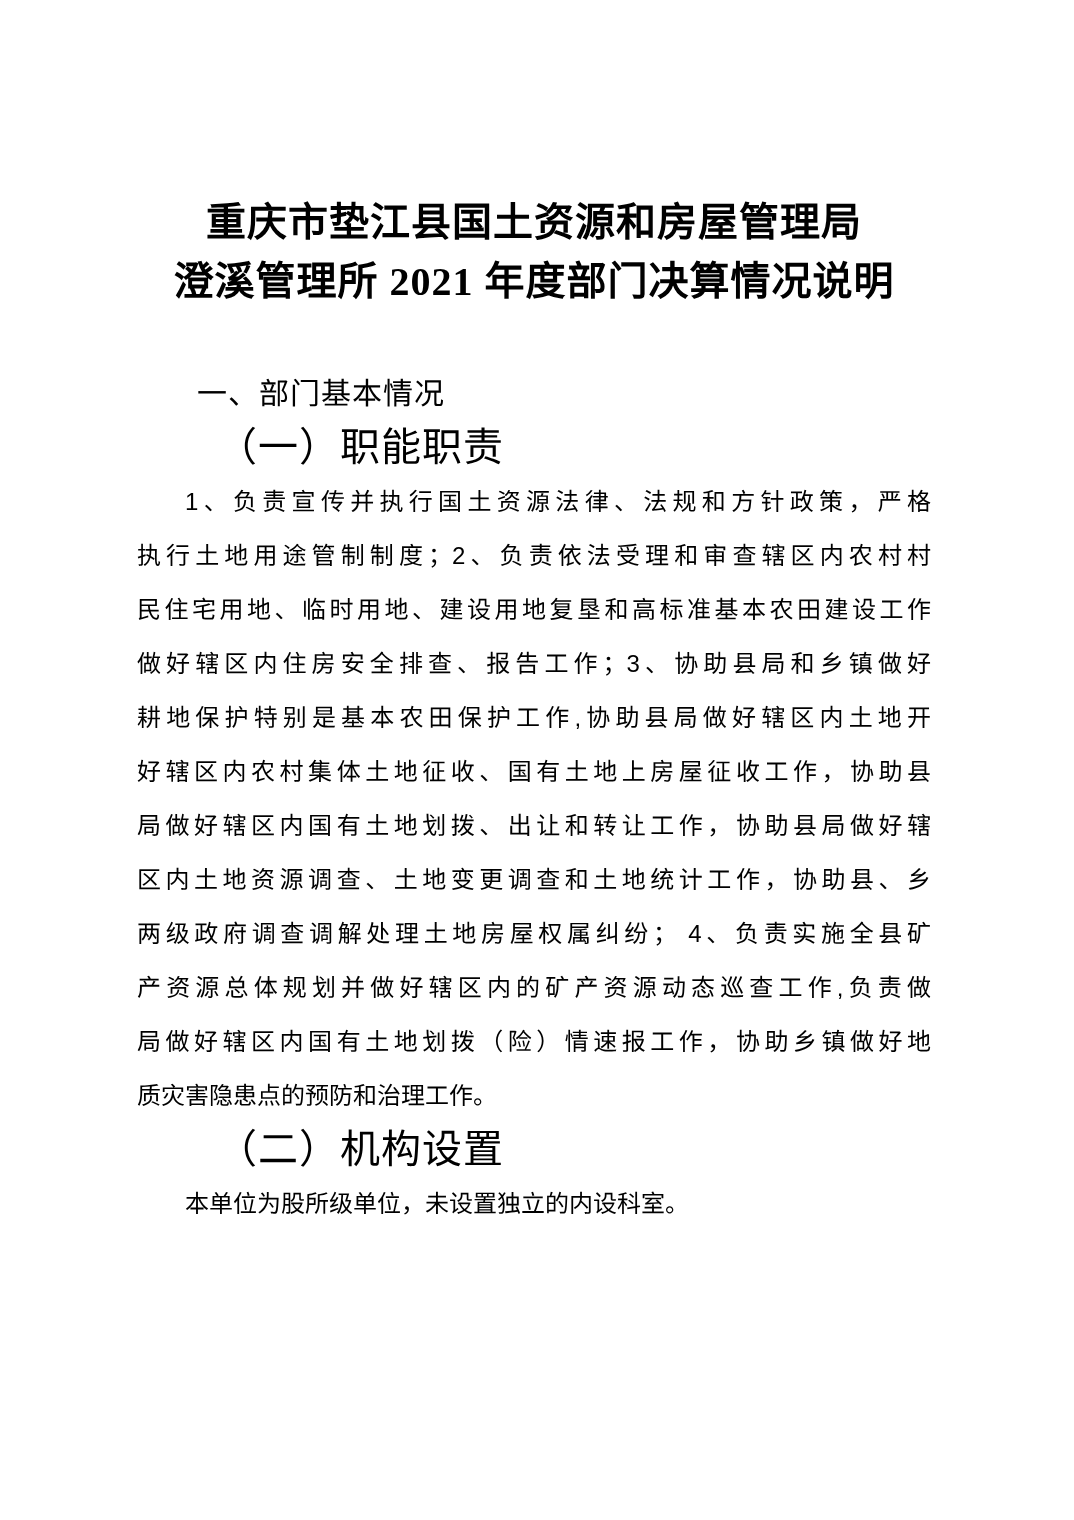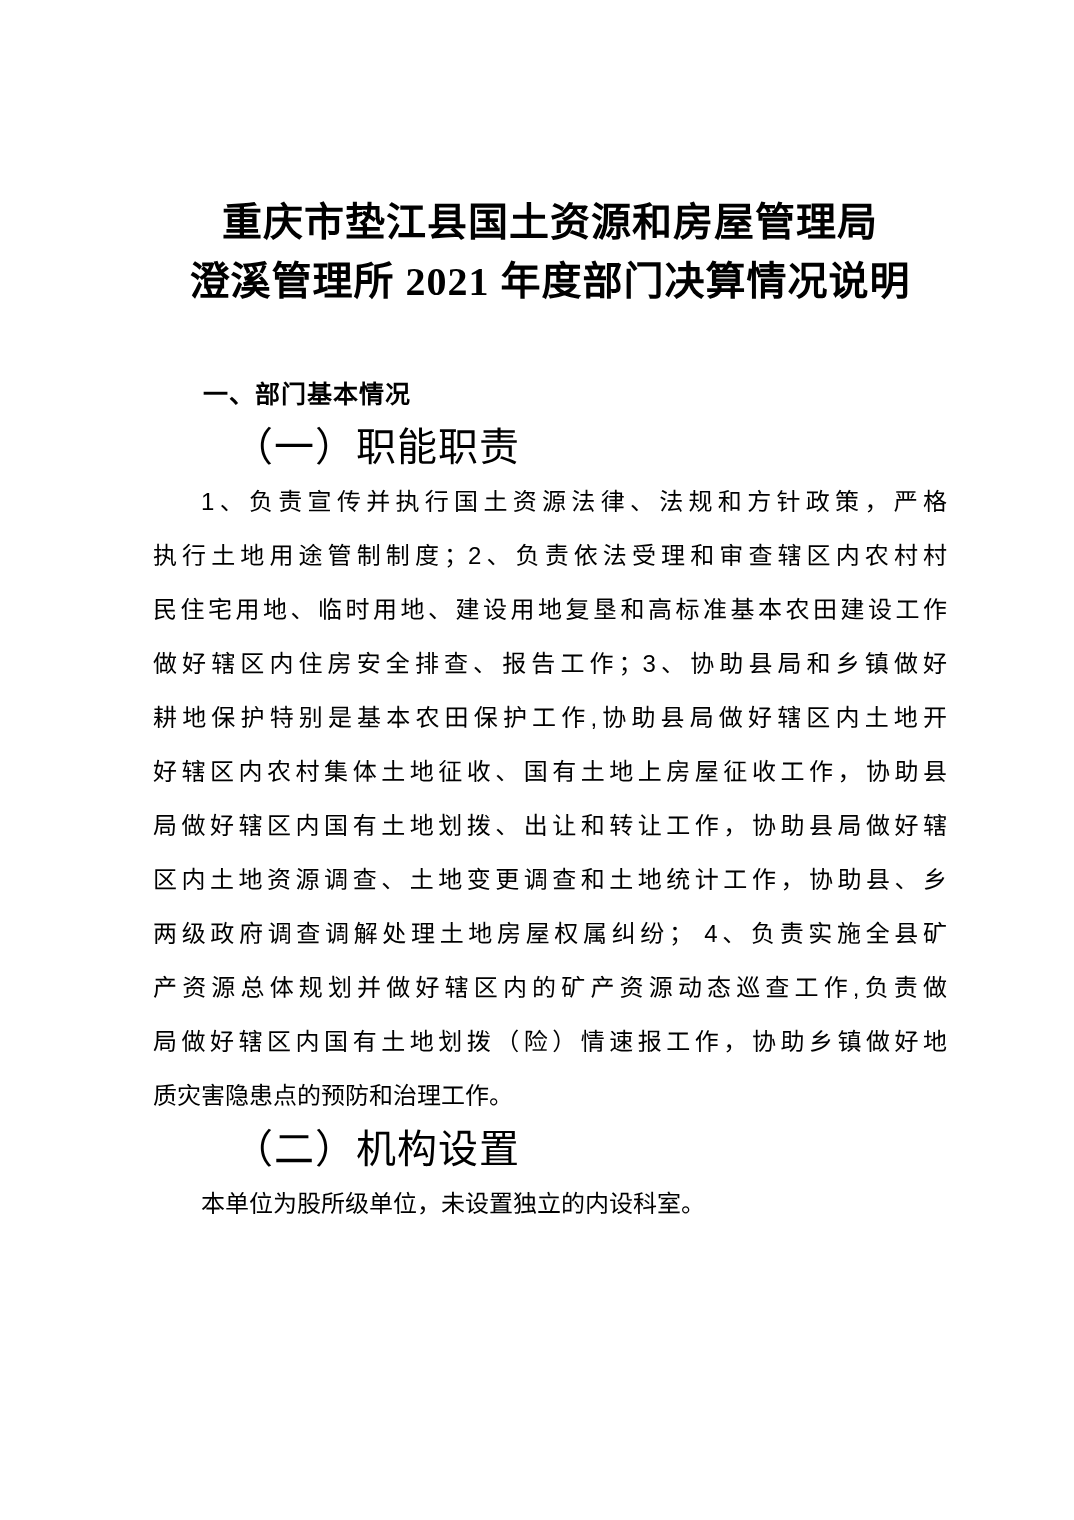--- a/index.html
+++ b/index.html
@@ -10,39 +10,39 @@
   .page {
     position: relative;
     width: 1074px;
     height: 1520px;
     background: var(--page-bg, #ffffff);
     color: var(--ink, #000000);
     overflow: hidden;
   }
   .content {
     position: absolute;
-    left: 153px;
+    left: 137px;
     top: 0;
     width: 794px;
   }
   .doc-title {
     margin: 193px 0 0 0;
     text-align: center;
     font-family: "Liberation Serif", "DejaVu Serif", serif;
     font-weight: bold;
     font-size: 40px;
     line-height: 59px;
     letter-spacing: 1px;
   }
   .doc-title .t-line { display: block; }
   .h1 {
     margin: 56px 0 0 0;
     font-family: "Liberation Sans", "DejaVu Sans", sans-serif;
-    font-weight: bold;
-    font-size: 25px;
+    font-weight: normal;
+    font-size: 30px;
     line-height: 54px;
     text-indent: 2em;
     letter-spacing: 1px;
   }
   .h2 {
     margin: 0;
     font-family: "Liberation Serif", "DejaVu Serif", serif;
     font-weight: normal;
     font-size: 40px;
     line-height: 54px;

